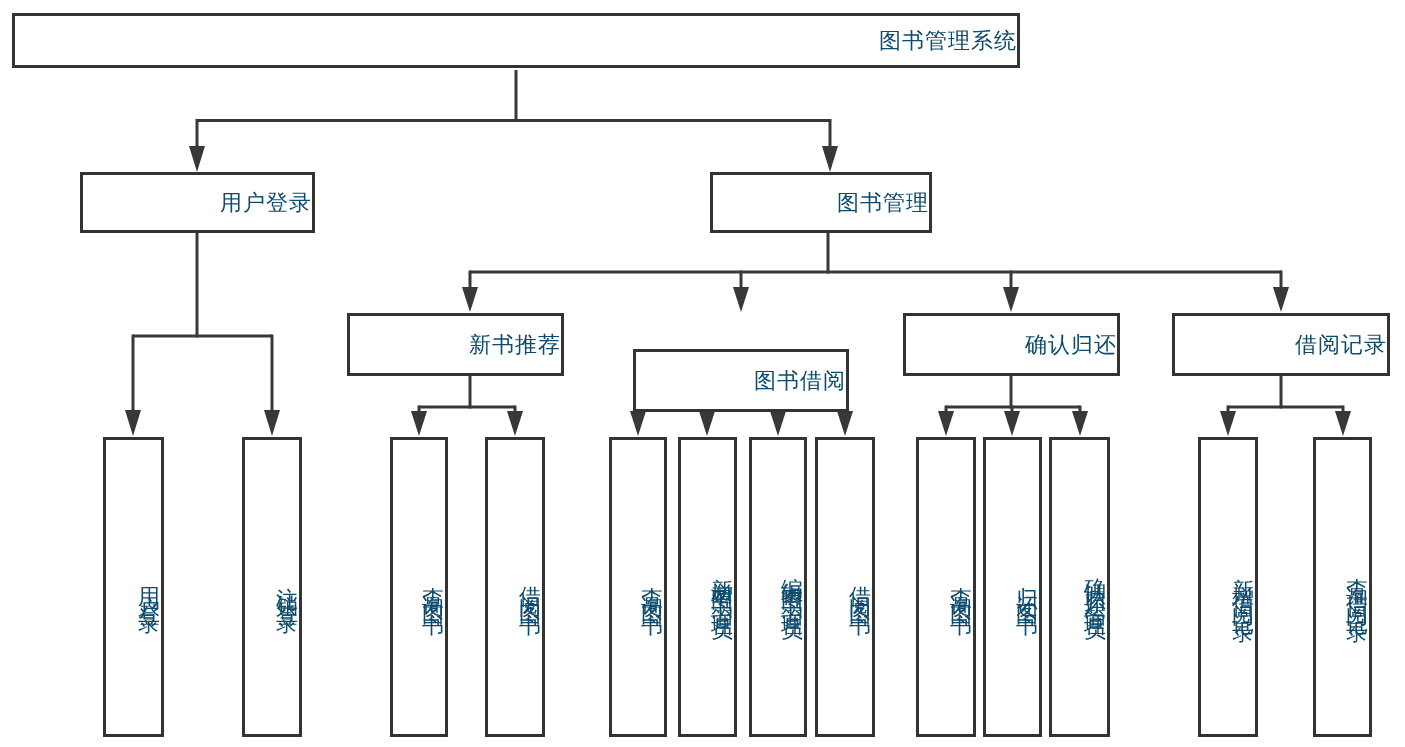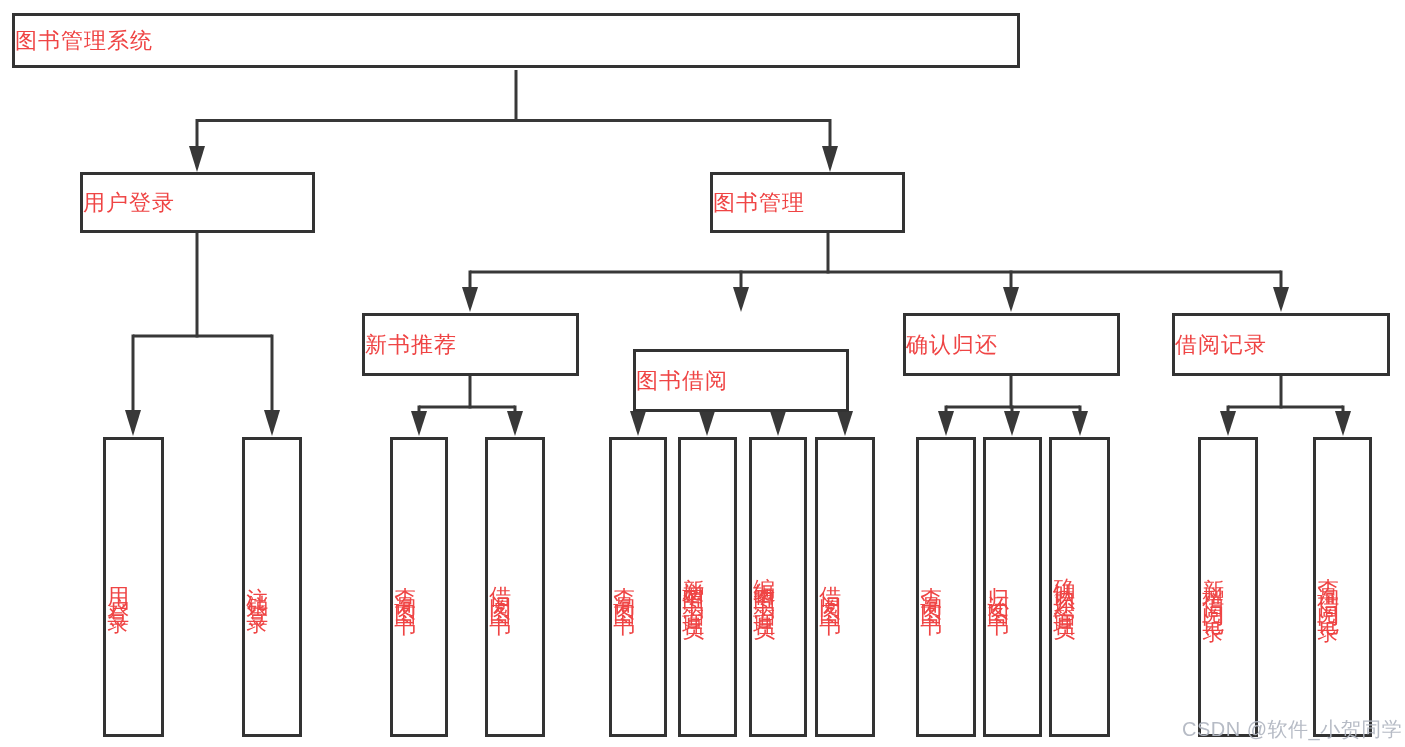--- a/index.html
+++ b/index.html
@@ -9,22 +9,22 @@
     background:#ffffff;
     font-family:"Liberation Sans","DejaVu Sans",sans-serif;
     overflow:hidden;
   }
   .connectors{position:absolute;left:0;top:0;z-index:1;}
   .box{
     position:absolute;
     box-sizing:border-box;
     background:#ffffff;
     border:3px solid #333333;
-    display:flex;align-items:center;justify-content:flex-start;
-    color:#ef4444;
+    display:flex;align-items:center;justify-content:flex-end;
+    color:#0c4a6e;
     z-index:2;
   }
   .hlabel{font-size:22px;letter-spacing:1px;white-space:nowrap;}
   .vlabel{
     writing-mode:vertical-rl;
     text-orientation:mixed;
     font-size:22px;
     letter-spacing:9px;
     line-height:1.1;
     white-space:nowrap;
@@ -117,25 +117,25 @@
     </g>
   </svg>
 
   <div class="box" style="left:12px;top:13px;width:1008px;height:55px;">
     <span class="hlabel">图书管理系统</span>
   </div>
 
   <div class="box" style="left:80px;top:172px;width:235px;height:61px;">
     <span class="hlabel">用户登录</span>
   </div>
-  <div class="box" style="left:710px;top:172px;width:195px;height:61px;">
+  <div class="box" style="left:710px;top:172px;width:222px;height:61px;">
     <span class="hlabel">图书管理</span>
   </div>
 
-  <div class="box" style="left:362px;top:313px;width:217px;height:63px;">
+  <div class="box" style="left:347px;top:313px;width:217px;height:63px;">
     <span class="hlabel">新书推荐</span>
   </div>
   <div class="box" style="left:633px;top:313px;width:216px;height:63px;margin-top:36px;">
     <span class="hlabel">图书借阅</span>
   </div>
   <div class="box" style="left:903px;top:313px;width:217px;height:63px;">
     <span class="hlabel">确认归还</span>
   </div>
   <div class="box" style="left:1172px;top:313px;width:218px;height:63px;">
     <span class="hlabel">借阅记录</span>
@@ -178,15 +178,14 @@
     <span class="vlabel" style="letter-spacing:6px;">确认归还（管理员）</span>
   </div>
 
   <div class="box" style="left:1198px;top:437px;width:60px;height:300px;">
     <span class="vlabel">新增借阅记录</span>
   </div>
   <div class="box" style="left:1313px;top:437px;width:59px;height:300px;">
     <span class="vlabel">查询借阅记录</span>
   </div>
 
-  <div class="watermark">CSDN @软件_小贺同学</div>
 
 </div>
 
 </body></html>

